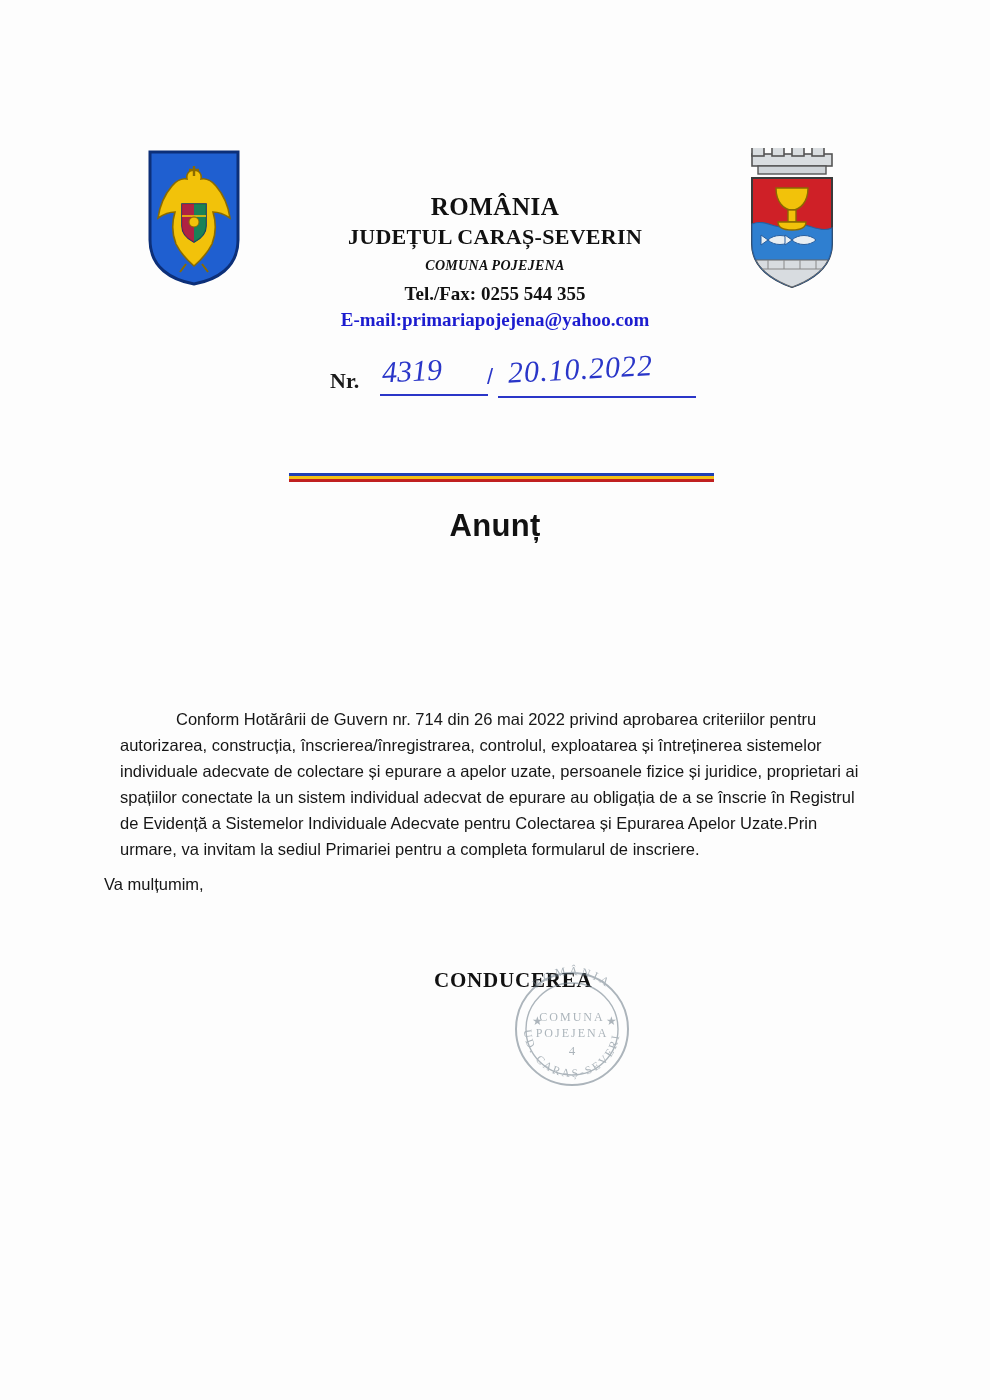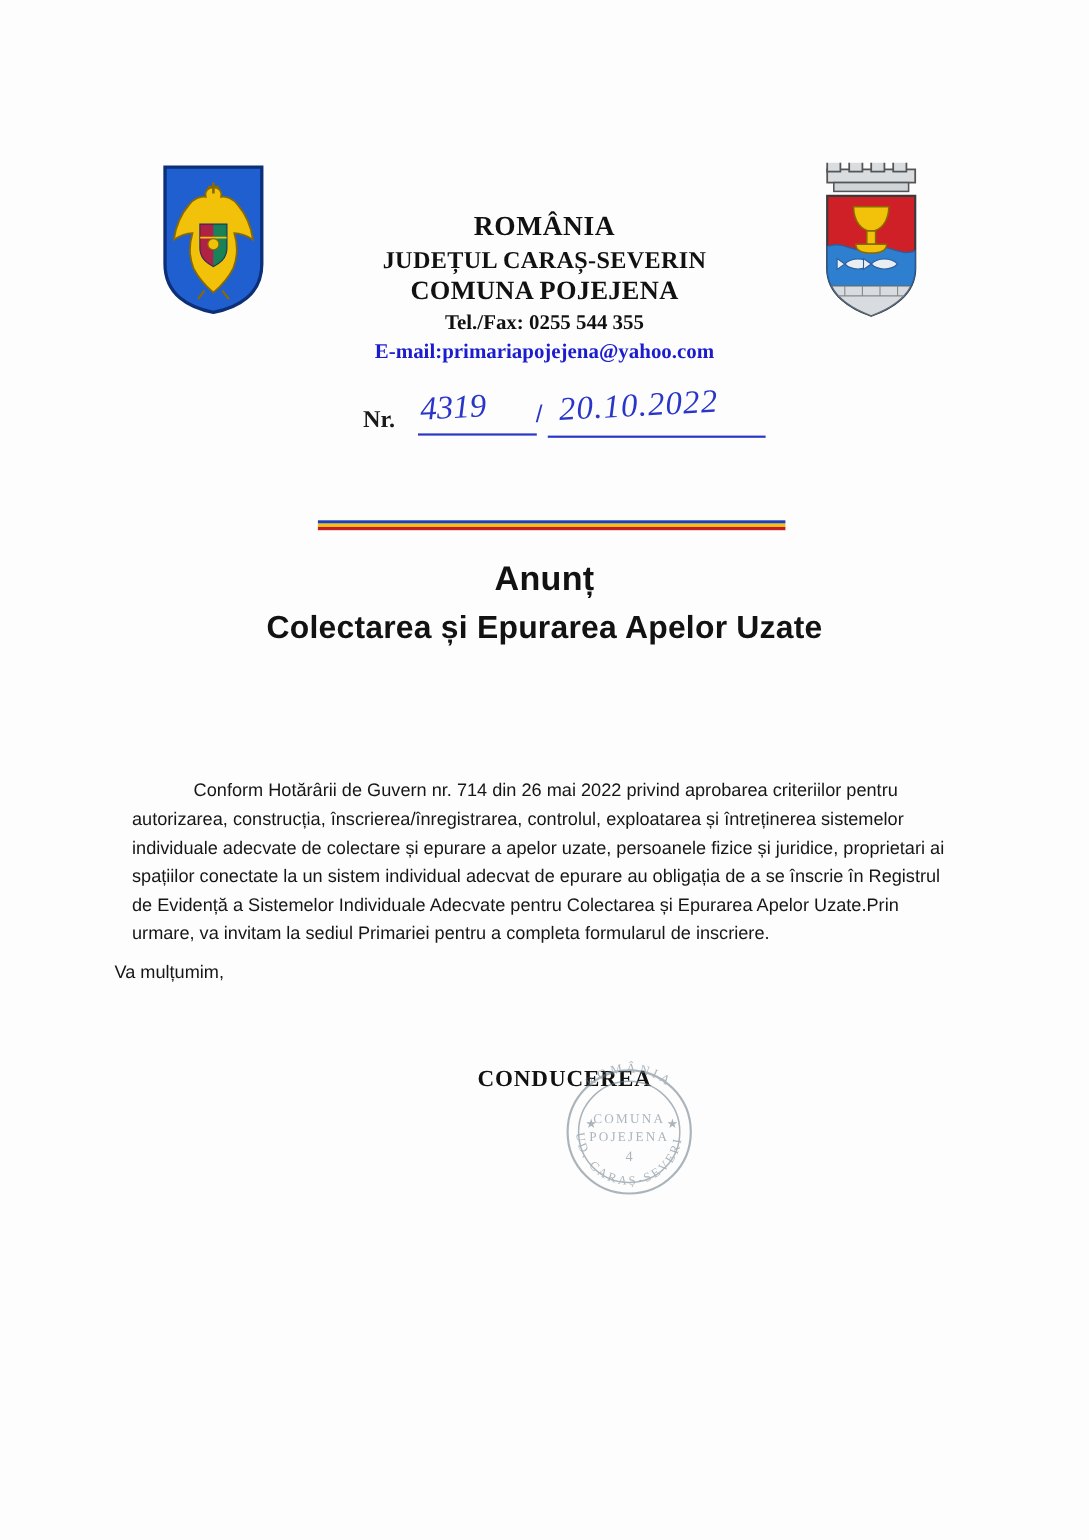--- a/index.html
+++ b/index.html
@@ -61,24 +61,25 @@
     letter-spacing: 0.5px;
     line-height: 30px;
   }
   .header-text .l2 {
     font-size: 22px;
     font-weight: bold;
     letter-spacing: 0.3px;
     line-height: 29px;
   }
   .header-text .l3 {
-    font-size: 24px;
+    font-size: 14px;
     font-weight: bold;
     letter-spacing: 0.3px;
     line-height: 29px;
+    font-style: italic;
   }
   .header-text .l4 {
     font-size: 19px;
     font-weight: bold;
     line-height: 27px;
   }
   .header-text .l5 {
     font-size: 19px;
     font-weight: bold;
     line-height: 26px;
@@ -323,21 +324,20 @@
     <span class="nr-label">Nr.</span>
     <span class="nr-value">4319</span>
     <span class="nr-sep">/</span>
     <span class="nr-date">20.10.2022</span>
     <span class="nr-underline-1"></span>
     <span class="nr-underline-2"></span>
   </div>
 
   <div class="title">
     <div class="t1">Anunț</div>
-    <div class="t2">Colectarea și Epurarea Apelor Uzate</div>
   </div>
 
   <div class="body-text">
     <p class="indent">Conform Hotărârii de Guvern nr. 714 din 26 mai 2022 privind aprobarea criteriilor pentru autorizarea, construcția, înscrierea/înregistrarea, controlul, exploatarea și întreținerea sistemelor individuale adecvate de colectare și epurare a apelor uzate, persoanele fizice și juridice, proprietari ai spațiilor conectate la un sistem individual adecvat de epurare au obligația de a se înscrie în Registrul de Evidență a Sistemelor Individuale Adecvate pentru Colectarea și Epurarea Apelor Uzate.Prin urmare, va invitam la sediul Primariei pentru a completa formularul de inscriere.</p>
   </div>
   <div class="thanks">Va mulțumim,</div>
 
   <div class="signature">CONDUCEREA</div>
 
   <div class="stamp">

